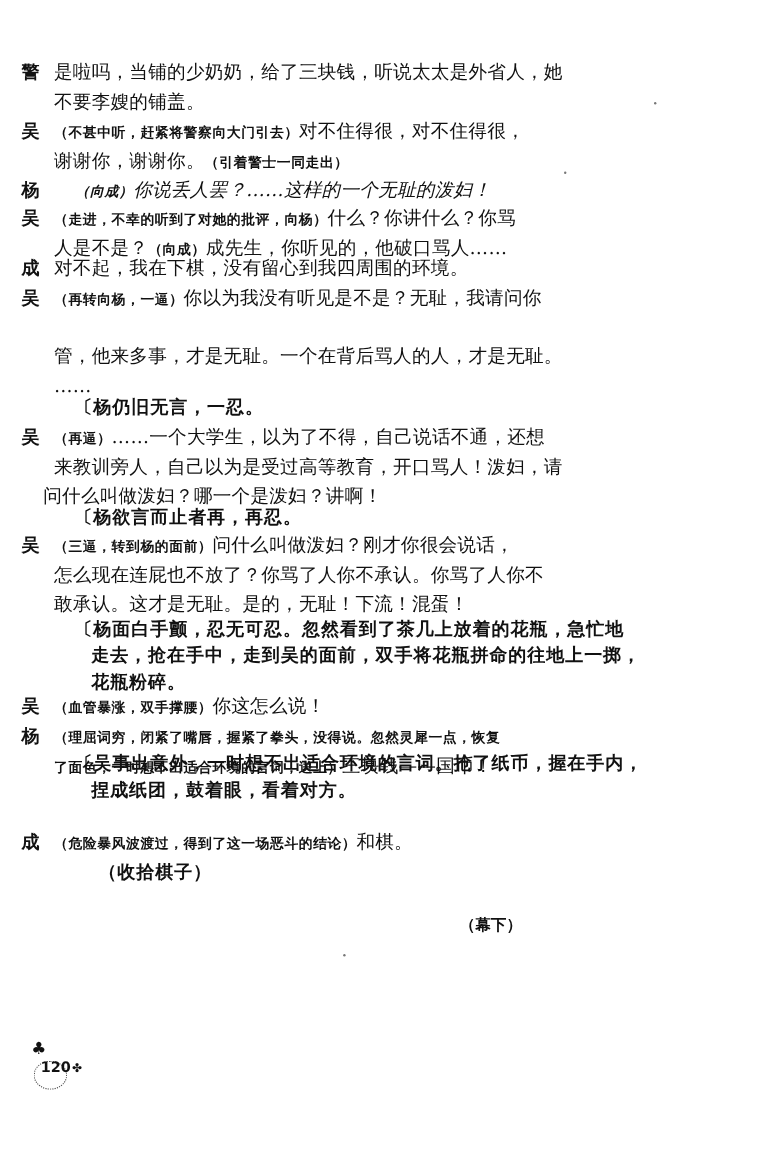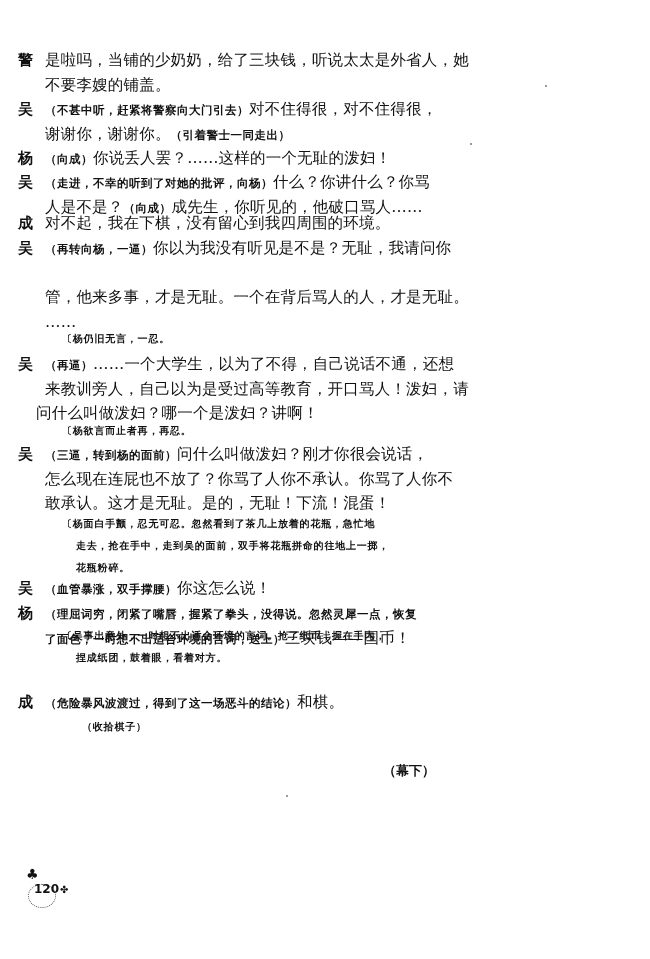--- a/index.html
+++ b/index.html
@@ -2,41 +2,41 @@
 <html><head>
 <meta charset="utf-8">
 <style>
   html, body { margin: 0; padding: 0; background: #ffffff; }
   body { width: 650px; height: 959px; position: relative; overflow: hidden;
          font-family: "DejaVu Serif", "Liberation Serif", serif; color: #111; }
   .page { position: absolute; left: 0; top: 0; width: 650px; height: 959px; }
   .line { position: absolute; white-space: nowrap; font-size: 15.5px; line-height: 20px; letter-spacing: 0.2px; }
   .spk { position: absolute; left: 18px; font-size: 15px; line-height: 20px; font-weight: bold; }
   .dir { font-size: 11.5px; font-weight: bold; letter-spacing: 0.5px; }
-  .sd { position: absolute; white-space: nowrap; font-size: 10px; line-height: 18px; font-weight: bold; letter-spacing: 0.8px; }
+  .sd { position: absolute; white-space: nowrap; font-size: 15px; line-height: 18px; font-weight: bold; letter-spacing: 0.8px; }
   .curtain { position: absolute; left: 383px; top: 762px; font-size: 13px; font-weight: bold; font-family: "DejaVu Sans", sans-serif; }
   .pgnum { position: absolute; left: 22px; top: 874px; width: 42px; height: 36px; }
   .pgnum .num { position: absolute; left: 12px; top: 8px; font-size: 12px; font-weight: bold; font-family: "DejaVu Sans", sans-serif; }
   .pgnum .club { position: absolute; left: 4px; top: -8px; font-size: 14px; }
   .pgnum .club2 { position: absolute; left: 38px; top: 10px; font-size: 10px; }
   .pgnum .circ { position: absolute; left: 6px; top: 10px; width: 26px; height: 22px; border: 1px dotted #555; border-radius: 50%; }
   .dot { position: absolute; width: 2px; height: 2px; background: #777; border-radius: 50%; }
 </style>
 </head>
 <body>
 
 <div class="page" id="page">
     <span class="spk" style="top: 50px;">警</span>
     <div class="line" style="left: 45px; top: 50px;"><span>是啦吗，当铺的少奶奶，给了三块钱，听说太太是外省人，她</span></div>
     <div class="line" style="left: 45px; top: 74.5px;"><span>不要李嫂的铺盖。</span></div>
     <span class="spk" style="top: 99px;">吴</span>
     <div class="line" style="left: 45px; top: 99px;"><span class="dir">（不甚中听，赶紧将警察向大门引去）</span><span>对不住得很，对不住得很，</span></div>
     <div class="line" style="left: 45px; top: 123.5px;"><span>谢谢你，谢谢你。</span><span class="dir">（引着警士一同走出）</span></div>
     <span class="spk" style="top: 148px;">杨</span>
-    <div class="line" style="left: 45px; top: 148px;"><span class="dir">（向成）</span><span>你说丢人罢？……这样的一个无耻的泼妇！</span></div>
+    <div class="line" style="left: 63px; top: 148px; font-style: italic;"><span class="dir">（向成）</span><span>你说丢人罢？……这样的一个无耻的泼妇！</span></div>
     <span class="spk" style="top: 172px;">吴</span>
     <div class="line" style="left: 45px; top: 172px;"><span class="dir">（走进，不幸的听到了对她的批评，向杨）</span><span>什么？你讲什么？你骂</span></div>
     <div class="line" style="left: 45px; top: 196.5px;"><span>人是不是？</span><span class="dir">（向成）</span><span>成先生，你听见的，他破口骂人……</span></div>
     <span class="spk" style="top: 213px;">成</span>
     <div class="line" style="left: 45px; top: 213px;"><span>对不起，我在下棋，没有留心到我四周围的环境。</span></div>
     <span class="spk" style="top: 238px;">吴</span>
     <div class="line" style="left: 45px; top: 238px;"><span class="dir">（再转向杨，一逼）</span><span>你以为我没有听见是不是？无耻，我请问你</span></div>
     <div class="line" style="left: 45px; top: 287px;"><span>管，他来多事，才是无耻。一个在背后骂人的人，才是无耻。</span></div>
     <div class="line" style="left: 45px; top: 311.5px;"><span>……</span></div>
     <span class="spk" style="top: 354px;">吴</span>

